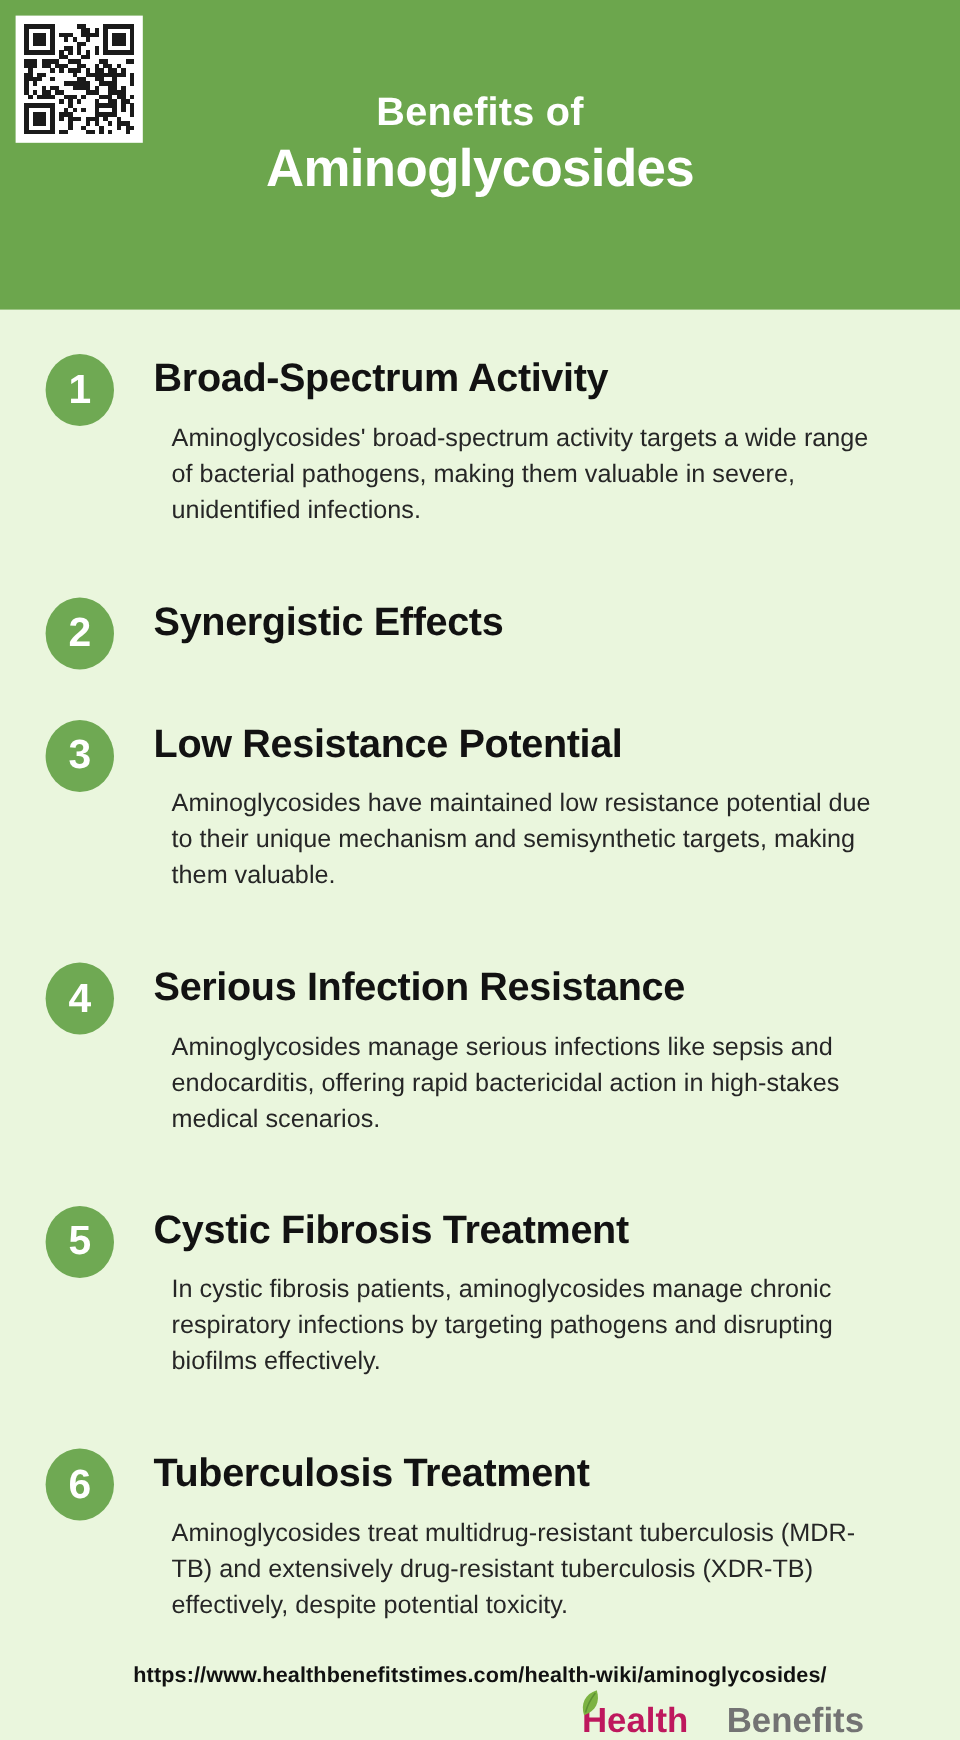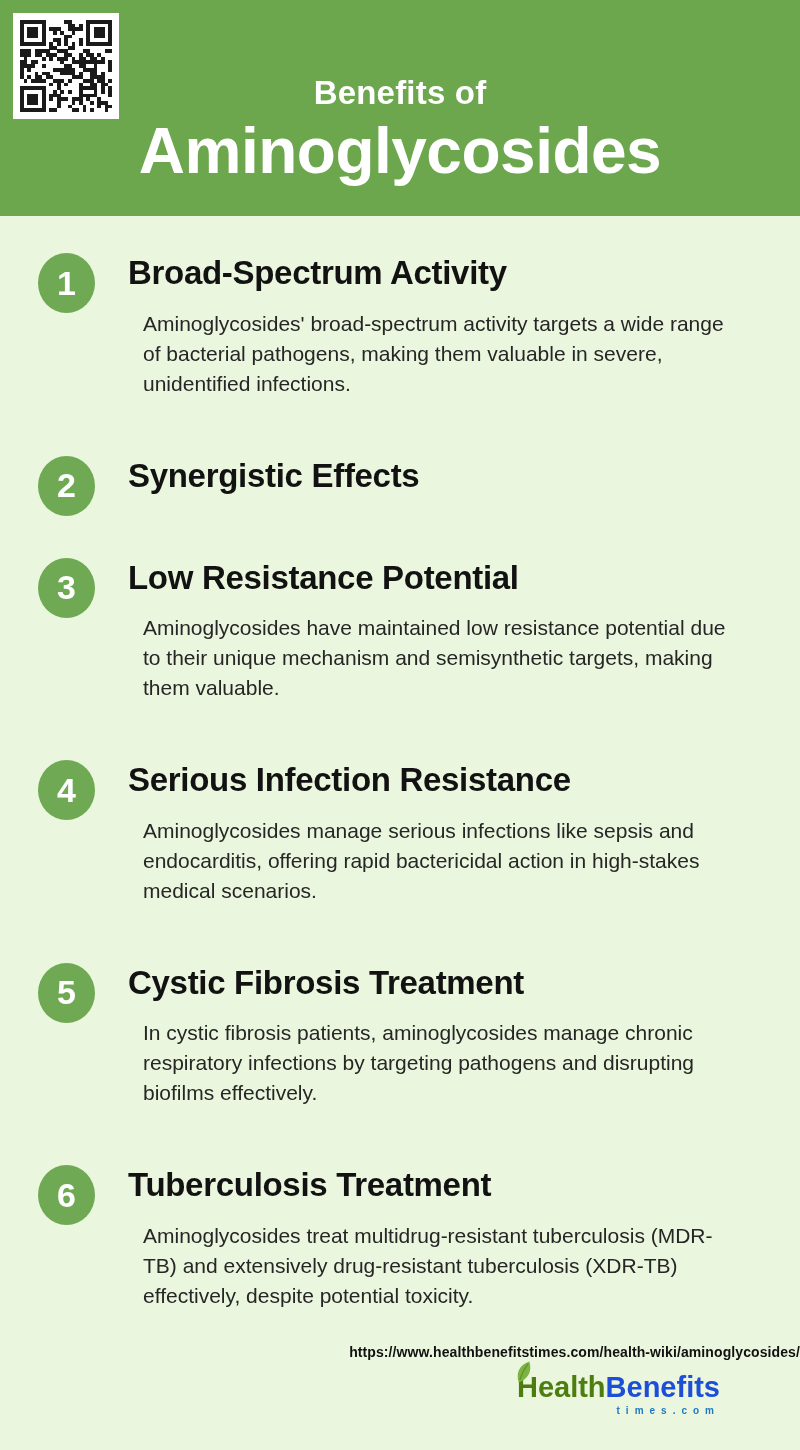--- a/index.html
+++ b/index.html
@@ -4,57 +4,57 @@
 <style>
   html,body{margin:0;padding:0;}
   .page{
     width:800px;height:1450px;position:relative;overflow:hidden;
     background:#eaf6dd;
     font-family:"Liberation Sans", sans-serif;
     -webkit-font-smoothing:antialiased;
   }
   
   .header{
-    height:216px;background:#6ca64d;position:relative;text-align:center;
+    height:258px;background:#6ca64d;position:relative;text-align:center;
   }
   .qr-wrap{
     position:absolute;left:13px;top:13px;width:106px;height:106px;
     background:#ffffff;box-sizing:border-box;padding:7px;
   }
   .qr-wrap svg{display:block;width:92px;height:92px;shape-rendering:crispEdges;}
   .header-eyebrow{
     margin:0;padding-top:74px;color:#ffffff;font-size:33px;font-weight:bold;letter-spacing:0.2px;
   }
   .header-title{
-    margin:6px 0 0;color:#ffffff;font-size:64px;font-weight:bold;letter-spacing:-0.5px;line-height:1.05;
+    margin:6px 0 0;color:#ffffff;font-size:44px;font-weight:bold;letter-spacing:-0.5px;line-height:1.05;
   }
   
   .content{padding:33px 40px 0 38px;}
   .section{display:flex;align-items:flex-start;margin-bottom:38px;}
   .section:last-child{margin-bottom:0;}
   .num-circle{
     flex:0 0 auto;width:57px;height:60px;margin-top:4px;border-radius:50%;
     background:#6fa953;color:#ffffff;font-size:34px;font-weight:bold;
     display:flex;align-items:center;justify-content:center;
   }
   .sec-text{margin-left:33px;}
   .sec-title{
     margin:4px 0 16px;font-size:33px;font-weight:bold;color:#121212;letter-spacing:-0.3px;line-height:1.2;
   }
   .sec-desc{
     margin:15px;font-size:21px;line-height:30px;color:#262626;max-width:588px;
   }
   
   .source-url{
-    margin:18px 0 0;text-align:right;font-size:14px;font-weight:bold;color:#111111;letter-spacing:0.1px;
+    margin:18px 0 0;text-align:center;font-size:18px;font-weight:bold;color:#111111;letter-spacing:0.1px;
   }
   .logo{width:fit-content;margin:12px 80px 0 auto;text-align:right;}
   .logo-main{position:relative;font-size:29px;font-weight:bold;line-height:30px;white-space:nowrap;}
-  .logo-health{color:#4d7c0f;}
-  .logo-benefits{color:#1d4ed8;}
+  .logo-health{color:#be185d;}
+  .logo-benefits{color:#737373;margin-left:32px;}
   .leaf{position:absolute;left:-4px;top:-11px;width:22px;height:22px;transform:rotate(-18deg);}
   .logo-tagline{
     margin-top:3px;font-size:10px;font-weight:bold;color:#1e79c0;letter-spacing:6px;white-space:nowrap;
   }
 </style>
 </head>
 <body>
 
 <div class="page">
 

